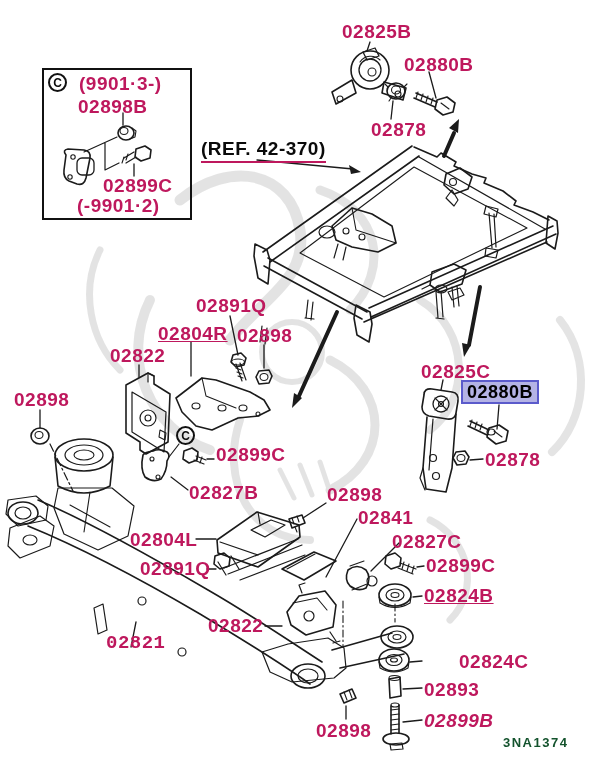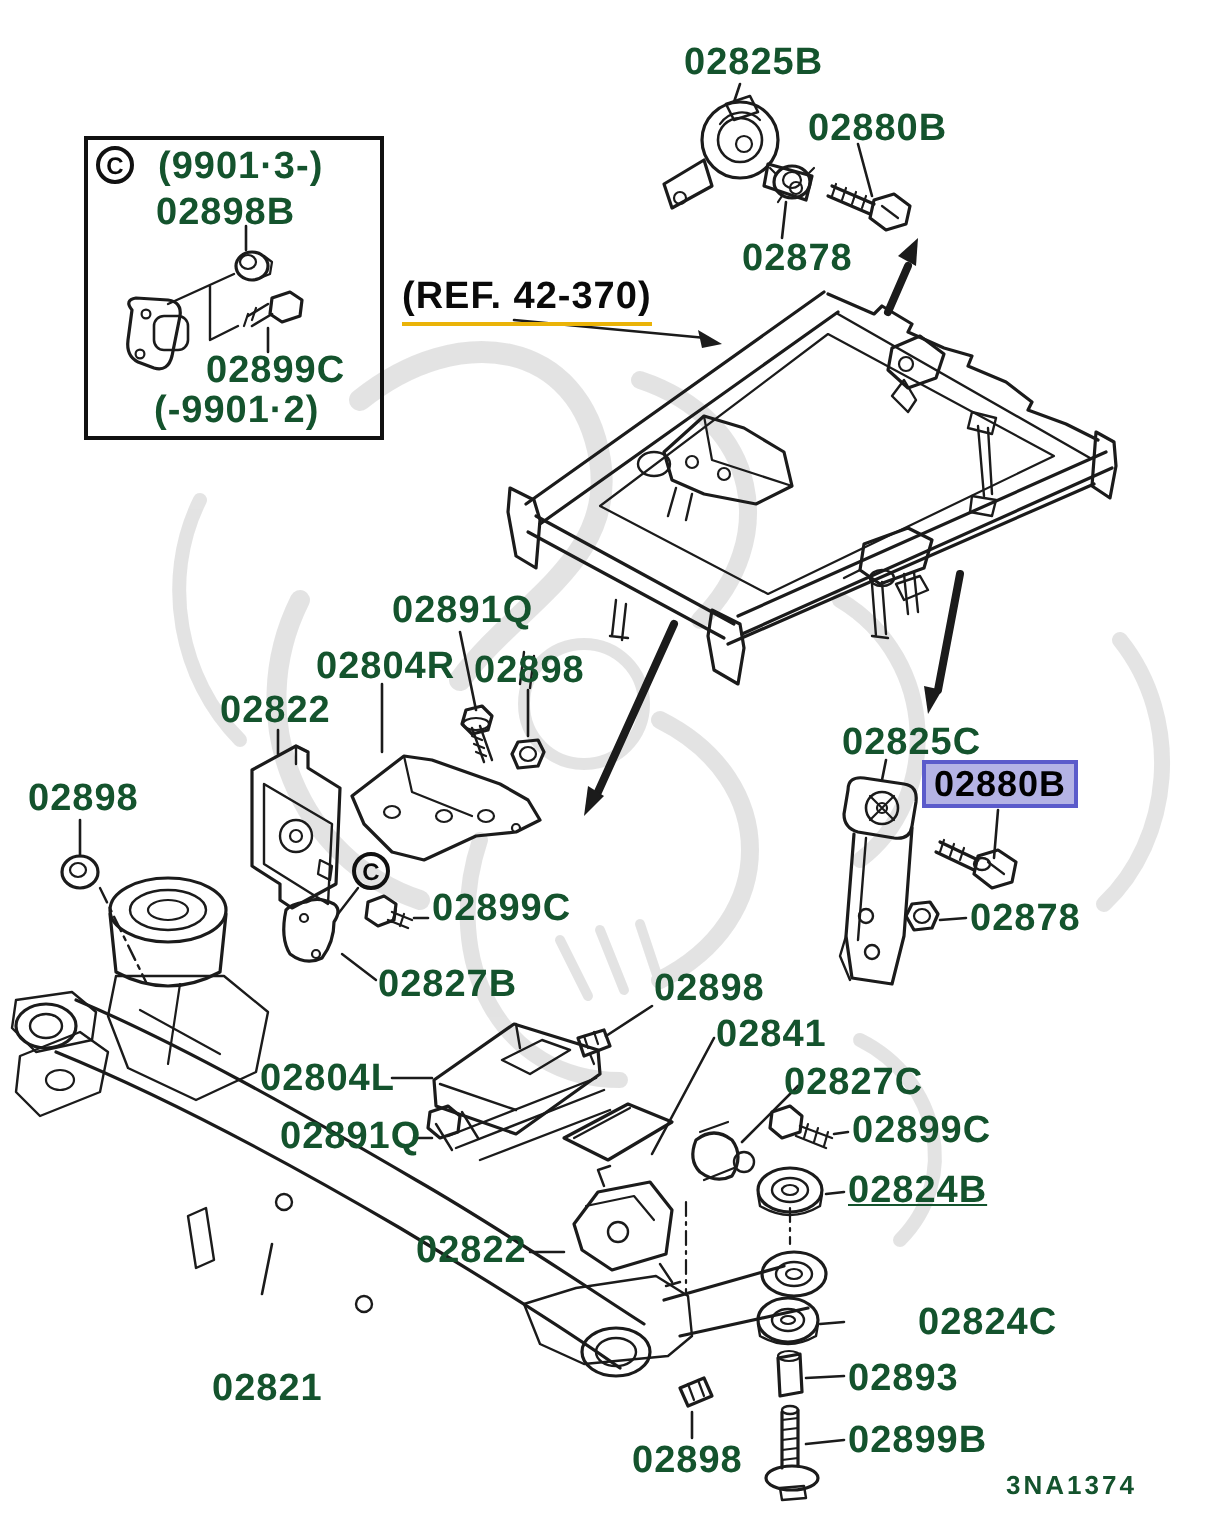--- a/index.html
+++ b/index.html
@@ -1,22 +1,22 @@
 <!DOCTYPE html>
 <html><head>
 <meta charset="utf-8">
 <style>
   html,body{margin:0;padding:0;background:#fff;}
   .stage{position:relative;width:609px;height:768px;background:#fff;overflow:hidden;
          font-family:"Liberation Sans",sans-serif;}
   .stage svg{position:absolute;left:0;top:0;}
-  .lbl{position:absolute;font:700 19px "Liberation Sans",sans-serif;color:#14532d;
+  .lbl{position:absolute;font:700 19px "Liberation Sans",sans-serif;color:#be185d;
        letter-spacing:.5px;white-space:nowrap;line-height:20px;}
   .ref{position:absolute;font:700 19px "Liberation Sans",sans-serif;color:#0a0a0a;
-       letter-spacing:.5px;white-space:nowrap;border-bottom:2px solid #eab308;padding-bottom:1px;}
+       letter-spacing:.5px;white-space:nowrap;border-bottom:2px solid #be185d;padding-bottom:1px;}
   .inset-box{position:absolute;left:42px;top:68px;width:150px;height:152px;
              border:2px solid #111;box-sizing:border-box;background:transparent;}
   .cmark{position:absolute;width:19px;height:19px;border:2px solid #111;border-radius:50%;
          font:700 12px "Liberation Sans",sans-serif;color:#0a0a0a;
          display:flex;align-items:center;justify-content:center;box-sizing:border-box;}
   .hl{position:absolute;left:461px;top:380px;width:78px;height:24px;box-sizing:border-box;
       background:#b4b3e5;border:2px solid #5b5bcb;color:#000;
       font:700 18px "Liberation Sans",sans-serif;letter-spacing:.5px;
       display:flex;align-items:center;justify-content:center;cursor:pointer;}
   .code{position:absolute;left:503px;top:735px;font:700 13px "Liberation Sans",sans-serif;
@@ -259,38 +259,38 @@
 <div class="lbl" style="left:77px;top:196px;">(-9901·2)</div>
 
 <div class="ref" style="left:201px;top:138px;">(REF. 42-370)</div>
 
 <span class="cmark" style="left:176px;top:426px;">C</span>
 
 <div class="lbl" style="left:342px;top:22px;">02825B</div>
 <div class="lbl" style="left:404px;top:55px;">02880B</div>
 <div class="lbl" style="left:371px;top:120px;">02878</div>
 <div class="lbl" style="left:196px;top:296px;">02891Q</div>
-<div class="lbl" style="left:158px;top:324px;">02804R</div>
+<div class="lbl" style="left:158px;top:324px;text-decoration:underline;">02804R</div>
 <div class="lbl" style="left:237px;top:326px;">02898</div>
 <div class="lbl" style="left:110px;top:346px;">02822</div>
 <div class="lbl" style="left:14px;top:390px;">02898</div>
 <div class="lbl" style="left:216px;top:445px;">02899C</div>
 <div class="lbl" style="left:189px;top:483px;">02827B</div>
 <div class="lbl" style="left:327px;top:485px;">02898</div>
 <div class="lbl" style="left:358px;top:508px;">02841</div>
 <div class="lbl" style="left:392px;top:532px;">02827C</div>
 <div class="lbl" style="left:426px;top:556px;">02899C</div>
 <div class="lbl" style="left:424px;top:586px;text-decoration:underline;">02824B</div>
 <div class="lbl" style="left:130px;top:530px;">02804L</div>
 <div class="lbl" style="left:140px;top:559px;">02891Q</div>
 <div class="lbl" style="left:208px;top:616px;">02822</div>
-<div class="lbl" style="left:106px;top:685px;">02821</div>
+<div class="lbl" style="left:106px;top:633px;font-family:Liberation Mono, monospace;">02821</div>
 <div class="lbl" style="left:424px;top:652px;margin-left:35px;">02824C</div>
 <div class="lbl" style="left:424px;top:680px;">02893</div>
-<div class="lbl" style="left:424px;top:711px;">02899B</div>
+<div class="lbl" style="left:424px;top:711px;font-style:italic;">02899B</div>
 <div class="lbl" style="left:316px;top:721px;">02898</div>
 <div class="lbl" style="left:421px;top:362px;">02825C</div>
 <div class="lbl" style="left:485px;top:450px;">02878</div>
 
 <div class="hl">02880B</div>
 
 <div class="code">3NA1374</div>
 
 </div>
 

